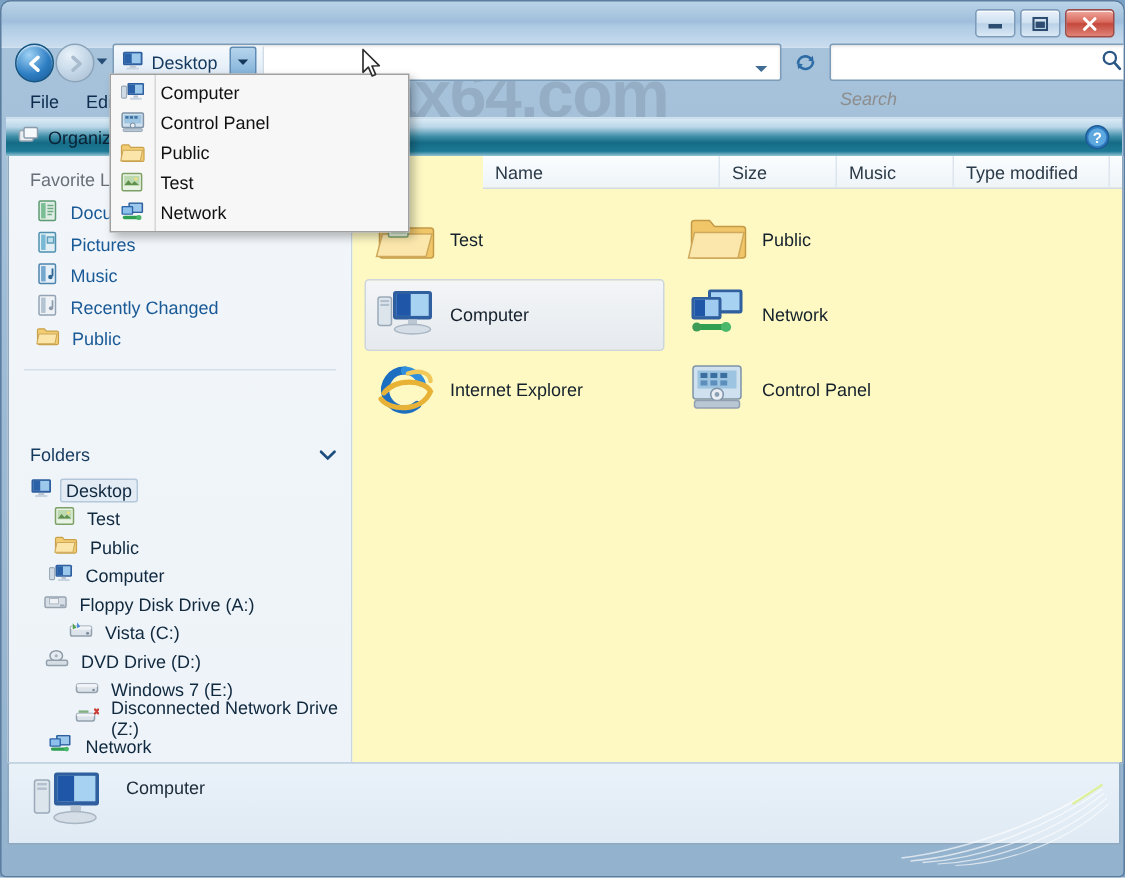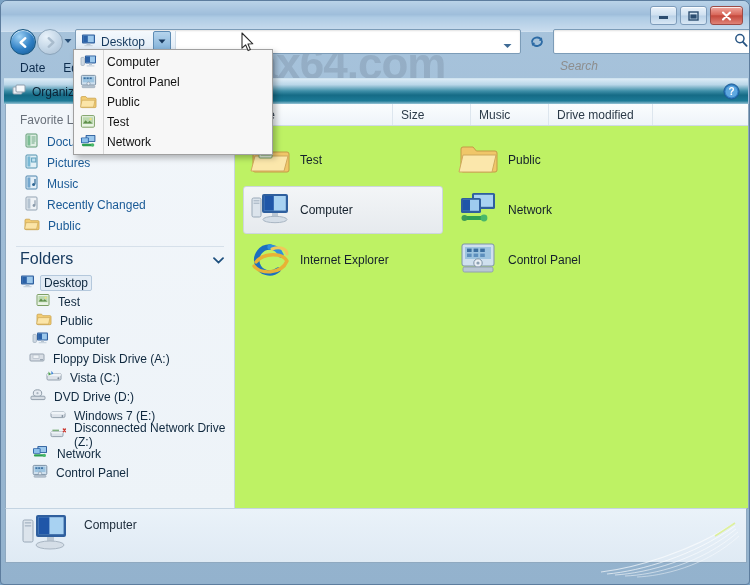--- a/index.html
+++ b/index.html
@@ -124,34 +124,34 @@
     padding:9px 0 4px 14px;font-size:12px;color:#69707a;
   }
   .fav-list{padding:0 0 4px 0;}
   .fav-item{
     display:flex;align-items:center;gap:8px;height:21px;padding-left:18px;
     color:#1a5a96;font-size:12px;
   }
   .sb-sep{height:1px;background:#d6e0ea;margin:6px 10px 0 10px;}
   .folders-head{
     display:flex;align-items:center;height:24px;padding:0 10px 0 14px;
-    font-size:16px;color:#16395e;
+    font-size:12px;color:#16395e;margin-top:44px;
   }
   .folders-head .ttl{flex:1;}
   .tree{flex:1;overflow:hidden;padding-top:2px;}
   .tnode{
     display:flex;align-items:center;gap:5px;height:19px;font-size:12px;color:#10293f;
   }
   .tnode .lbl{padding:1px 3px;}
   .tnode.sel .lbl{
     background:#e3ecf5;border:1px solid #b4c8dc;border-radius:2px;padding:0 3px;
   }
 
   
-  .content{flex:1;height:100%;position:relative;background:#bef264;display:flex;flex-direction:column;}
+  .content{flex:1;height:100%;position:relative;background:#fef9c3;display:flex;flex-direction:column;align-items:flex-end;}
   .colhead{
     height:21px;display:flex;align-items:stretch;
     background:linear-gradient(180deg,#fbfdfe 0%,#eef4f9 100%);
     border-bottom:1px solid #cfdbe6;
   }
   .col{
     display:flex;align-items:center;padding-left:8px;font-size:12px;color:#2b3a48;
     border-right:1px solid #dde6ee;box-sizing:border-box;
   }
   .items{
@@ -294,21 +294,21 @@
       <span>
         <svg width="14" height="14" viewBox="0 0 14 14">
           <circle cx="5.9" cy="5.6" r="4.1" fill="none" stroke="#2a5785" stroke-width="1.5"></circle>
           <path d="M8.9 8.8 L12.6 12.9" stroke="#2a5785" stroke-width="1.8" stroke-linecap="round"></path>
         </svg>
       </span>
     </div>
   </div>
 
   <div class="menubar">
-    <div class="menuitem">Date</div>
+    <div class="menuitem">File</div>
     <div class="menuitem">Edit</div>
   </div>
 
   <div class="toolbar">
     <div class="tbitem">
       <span>
         <svg width="15" height="14" viewBox="0 0 15 14">
           <rect x="1" y="3" width="9" height="7" rx="1" fill="#e9eef3" stroke="#9aa8b6"></rect>
           <rect x="4" y="1" width="9" height="7" rx="1" fill="#f6f9fc" stroke="#8d9cab"></rect>
         </svg>
@@ -532,21 +532,21 @@
           <span class="lbl">Control Panel</span>
         </div>
       </div>
     </div>
 
     <div class="content">
       <div class="colhead">
         <div class="col" style="width:158px">Name</div>
         <div class="col" style="width:78px">Size</div>
         <div class="col" style="width:78px">Music</div>
-        <div class="col" style="width:104px">Drive modified</div>
+        <div class="col" style="width:104px">Type modified</div>
         <div class="col" style="flex:1;border-right:none"></div>
       </div>
 
       <div class="items">
 
         <div class="item">
           <span class="ico">
             <svg width="40" height="40" viewBox="0 0 40 40">
               <path d="M3 10 a2 2 0 0 1 2-2 h10 l3.4 4 h18.6 a2 2 0 0 1 2 2 v16 a2 2 0 0 1 -2 2 h-32 a2 2 0 0 1 -2 -2 z" fill="#f0c669" stroke="#c49a46"></path>
               <path d="M5 16 h33 l-4 15 h-33z" fill="#fbe7ab" stroke="#cfa95c"></path>

